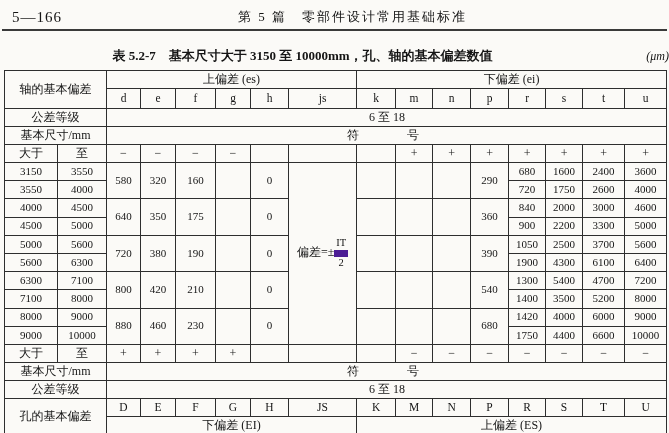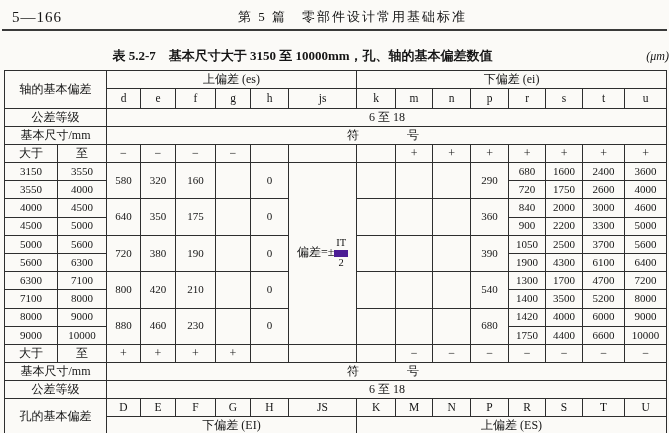--- a/index.html
+++ b/index.html
@@ -201,21 +201,21 @@
         <td rowspan="2">800</td>
         <td rowspan="2">420</td>
         <td rowspan="2">210</td>
         <td rowspan="2"></td>
         <td rowspan="2">0</td>
         <td rowspan="2"></td>
         <td rowspan="2"></td>
         <td rowspan="2"></td>
         <td rowspan="2">540</td>
         <td>1300</td>
-        <td>1700</td>
+        <td>5400</td>
         <td>4700</td>
         <td>7200</td>
       </tr>
       <tr class="datarow">
         <td>7100</td>
         <td>8000</td>
         <td>1400</td>
         <td>3500</td>
         <td>5200</td>
         <td>8000</td>

